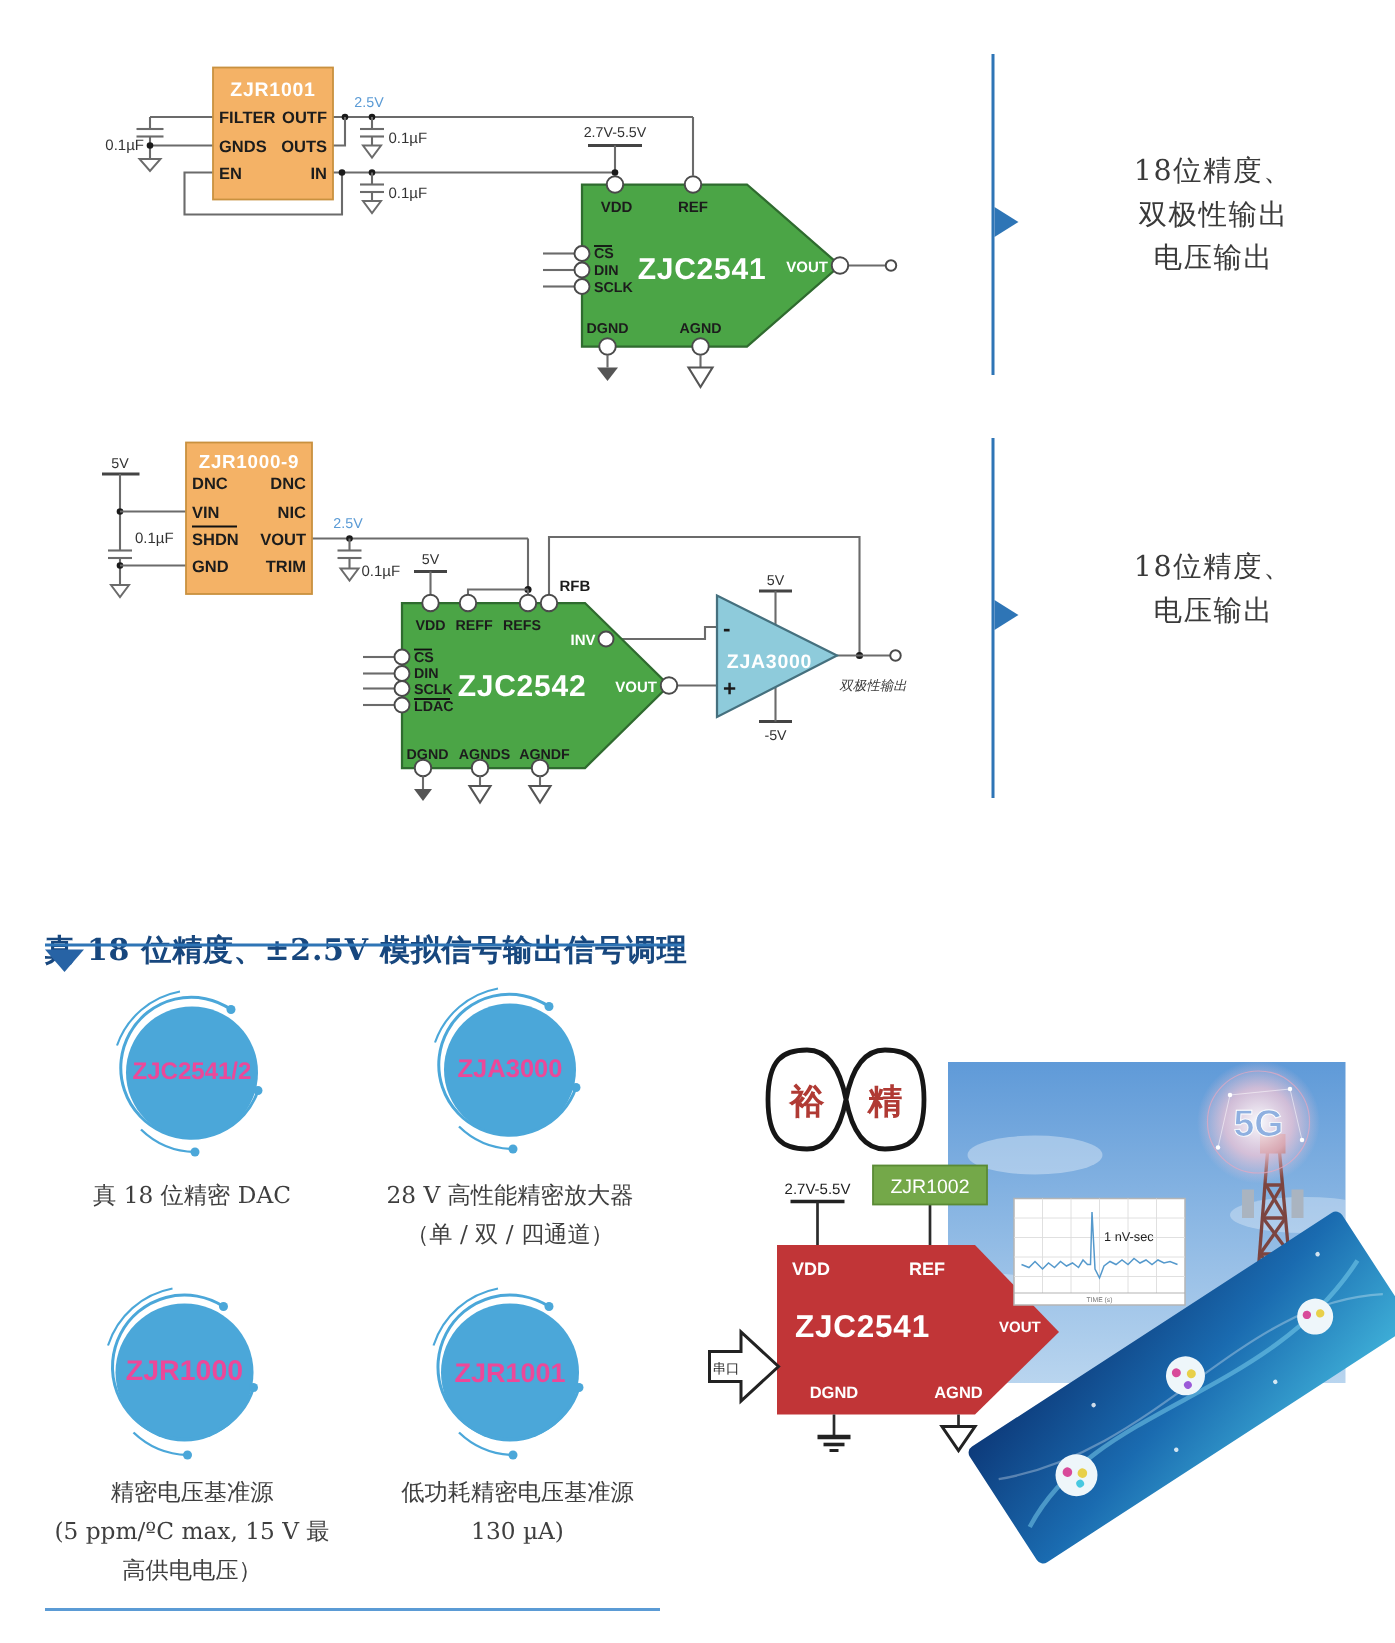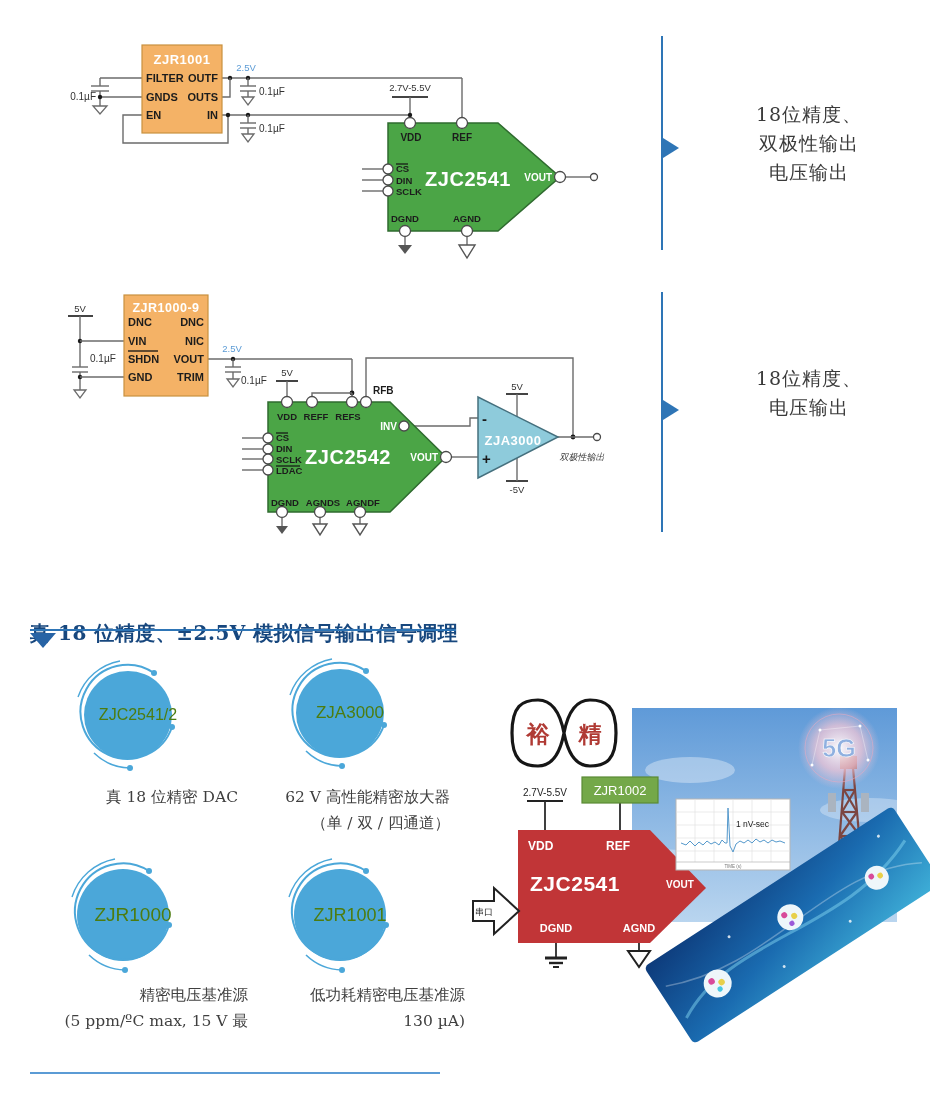--- a/index.html
+++ b/index.html
@@ -24,24 +24,24 @@
   .rarrow{position:absolute;width:0;height:0;border-top:10px solid transparent;
           border-bottom:10px solid transparent;border-left:16px solid #2E75B6;}
   .callout{position:absolute;font-family:"DejaVu Serif",serif;font-size:19px;
            color:#3a3a3a;line-height:29px;letter-spacing:1px;text-align:center;}
   .sec-title{position:absolute;left:30px;top:620px;font-family:"DejaVu Serif",serif;
              font-weight:bold;font-size:20px;color:#17477E;letter-spacing:.5px;}
   .hrule{position:absolute;height:2.4px;background:#2E75B6;}
   .dtri{position:absolute;width:0;height:0;border-left:13px solid transparent;
         border-right:13px solid transparent;border-top:15px solid #2763A5;}
   .badge{position:absolute;width:120px;height:120px;}
-  .badge .nm{position:absolute;left:10px;top:0;width:120px;height:120px;display:flex;
-             align-items:center;justify-content:center;color:#4d7c0f;font-weight:normal;}
+  .badge .nm{position:absolute;left:0;top:0;width:120px;height:120px;display:flex;
+             align-items:center;justify-content:center;color:#ec4899;font-weight:bold;}
   .cap{position:absolute;font-family:"DejaVu Serif",serif;font-size:15.5px;
-       color:#3f3f3f;line-height:26px;text-align:right;}
+       color:#3f3f3f;line-height:26px;text-align:center;}
 </style>
 </head>
 <body>
 
 <div id="page">
 
   <svg style="left:0;top:0" width="660" height="270" viewBox="0 0 660 270">
 
     <g>
       <line class="w" x1="142" y1="78" x2="100" y2="78"></line>
@@ -308,26 +308,27 @@
         <circle cx="106" cy="70" r="3" fill="#4BA7D9"></circle>
       <circle cx="62" cy="115" r="3" fill="#4BA7D9"></circle>
     </svg>
     <div class="nm" style="font-size:18px">ZJR1001</div>
   </div>
 
   <div class="cap" style="left:18px;top:784px;width:220px">
     <div>真 18 位精密 DAC</div>
   </div>
   <div class="cap" style="left:230px;top:784px;width:220px">
-    <div>62 V 高性能精密放大器</div>
+    <div>28 V 高性能精密放大器</div>
     <div>（单 / 双 / 四通道）</div>
   </div>
   <div class="cap" style="left:8px;top:982px;width:240px">
     <div>精密电压基准源</div>
     <div>(5 ppm/ºC max, 15 V 最</div>
+    <div>高供电电压）</div>
   </div>
   <div class="cap" style="left:225px;top:982px;width:240px">
     <div>低功耗精密电压基准源</div>
     <div>130 µA)</div>
   </div>
 
   <div class="hrule" style="left:30px;top:1072px;width:410px;background:#5B9BD5"></div>
 
   <svg style="left:460px;top:690px" width="470" height="330" viewBox="460 690 470 330">
     <defs>

